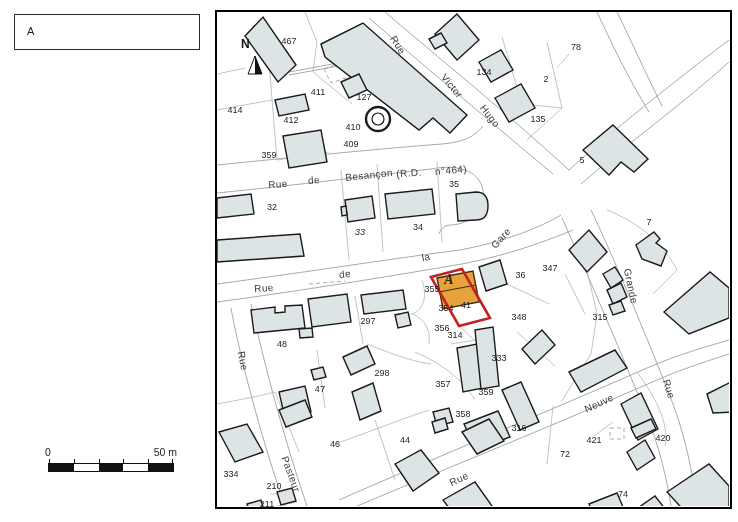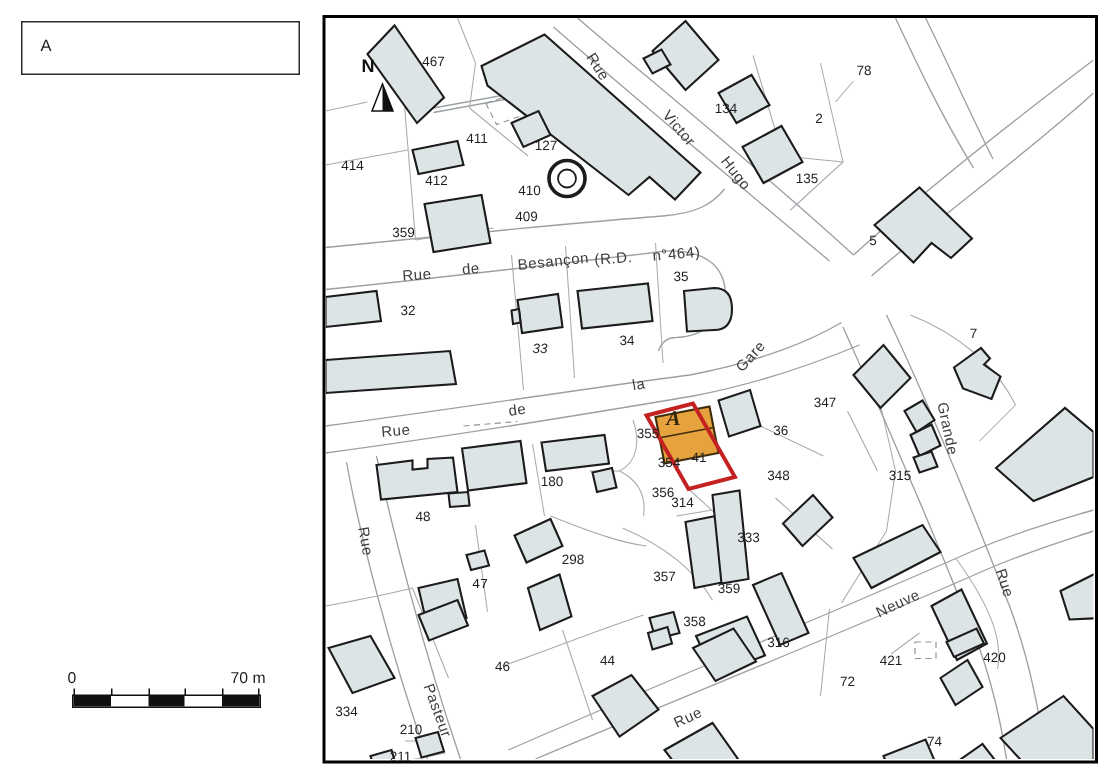--- a/index.html
+++ b/index.html
@@ -42,21 +42,21 @@
 
 <div class="page">
 
   <div class="legend">
     <span class="legend-code">A</span>
   </div>
 
   <div class="scalebar">
     <div class="scale-labels">
       <span>0</span>
-      <span>70 m</span>
+      <span>50 m</span>
     </div>
     <div class="scale-track">
       <span class="seg" style="left:0%;width:20%"></span>
       <span class="seg" style="left:40%;width:20%"></span>
       <span class="seg" style="left:80%;width:20%"></span>
       <span class="tick" style="left:0%"></span>
       <span class="tick" style="left:20%"></span>
       <span class="tick" style="left:40%"></span>
       <span class="tick" style="left:60%"></span>
       <span class="tick" style="left:80%"></span>
@@ -234,28 +234,28 @@
         <span class="parcel-label" style="left: 74px; top: 108px; transform: translate(-50%, -50%) rotate(0deg);">412</span>
         <span class="parcel-label" style="left: 18px; top: 98px; transform: translate(-50%, -50%) rotate(0deg);">414</span>
         <span class="parcel-label" style="left: 52px; top: 143px; transform: translate(-50%, -50%) rotate(0deg);">359</span>
         <span class="parcel-label" style="left: 267px; top: 60px; transform: translate(-50%, -50%) rotate(0deg); text-align: center;">134</span>
         <span class="parcel-label" style="left: 329px; top: 67px; transform: translate(-50%, -50%) rotate(0deg);">2</span>
         <span class="parcel-label" style="left: 321px; top: 107px; transform: translate(-50%, -50%) rotate(0deg);">135</span>
         <span class="parcel-label" style="left: 359px; top: 35px; transform: translate(-50%, -50%) rotate(0deg);">78</span>
         <span class="parcel-label" style="left: 365px; top: 148px; transform: translate(-50%, -50%) rotate(0deg);">5</span>
         <span class="parcel-label" style="left: 432px; top: 210px; transform: translate(-50%, -50%) rotate(0deg);">7</span>
         <span class="parcel-label" style="left: 333px; top: 256px; transform: translate(-50%, -50%) rotate(0deg);">347</span>
-        <span class="parcel-label" style="left: 286px; top: 275px; transform: translate(-50%, -50%) rotate(0deg); padding-left: 35px;">36</span>
+        <span class="parcel-label" style="left: 286px; top: 263px; transform: translate(-50%, -50%) rotate(0deg); padding-left: 35px;">36</span>
         <span class="parcel-label" style="left: 215px; top: 277px; transform: translate(-50%, -50%) rotate(0deg);">355</span>
         <span class="parcel-label" style="left: 249px; top: 293px; transform: translate(-50%, -50%) rotate(0deg);">41</span>
         <span class="parcel-label" style="left: 229px; top: 296px; transform: translate(-50%, -50%) rotate(0deg);">354</span>
         <span class="parcel-label" style="left: 302px; top: 305px; transform: translate(-50%, -50%) rotate(0deg);">348</span>
         <span class="parcel-label" style="left: 225px; top: 316px; transform: translate(-50%, -50%) rotate(0deg);">356</span>
         <span class="parcel-label" style="left: 238px; top: 323px; transform: translate(-50%, -50%) rotate(0deg);">314</span>
-        <span class="parcel-label" style="left: 151px; top: 309px; transform: translate(-50%, -50%) rotate(0deg);">180</span>
+        <span class="parcel-label" style="left: 151px; top: 309px; transform: translate(-50%, -50%) rotate(0deg);">297</span>
         <span class="parcel-label" style="left: 65px; top: 332px; transform: translate(-50%, -50%) rotate(0deg);">48</span>
         <span class="parcel-label" style="left: 165px; top: 361px; transform: translate(-50%, -50%) rotate(0deg);">298</span>
         <span class="parcel-label" style="left: 103px; top: 378px; transform: translate(-50%, -50%) rotate(0deg); font-family: Liberation Mono, monospace;">47</span>
         <span class="parcel-label" style="left: 383px; top: 305px; transform: translate(-50%, -50%) rotate(0deg);">315</span>
         <span class="parcel-label" style="left: 282px; top: 346px; transform: translate(-50%, -50%) rotate(0deg);">333</span>
         <span class="parcel-label" style="left: 226px; top: 372px; transform: translate(-50%, -50%) rotate(0deg);">357</span>
         <span class="parcel-label" style="left: 269px; top: 380px; transform: translate(-50%, -50%) rotate(0deg);">359</span>
         <span class="parcel-label" style="left: 246px; top: 402px; transform: translate(-50%, -50%) rotate(0deg);">358</span>
         <span class="parcel-label" style="left: 302px; top: 416px; transform: translate(-50%, -50%) rotate(0deg);">316</span>
         <span class="parcel-label" style="left: 348px; top: 442px; transform: translate(-50%, -50%) rotate(0deg);">72</span>

